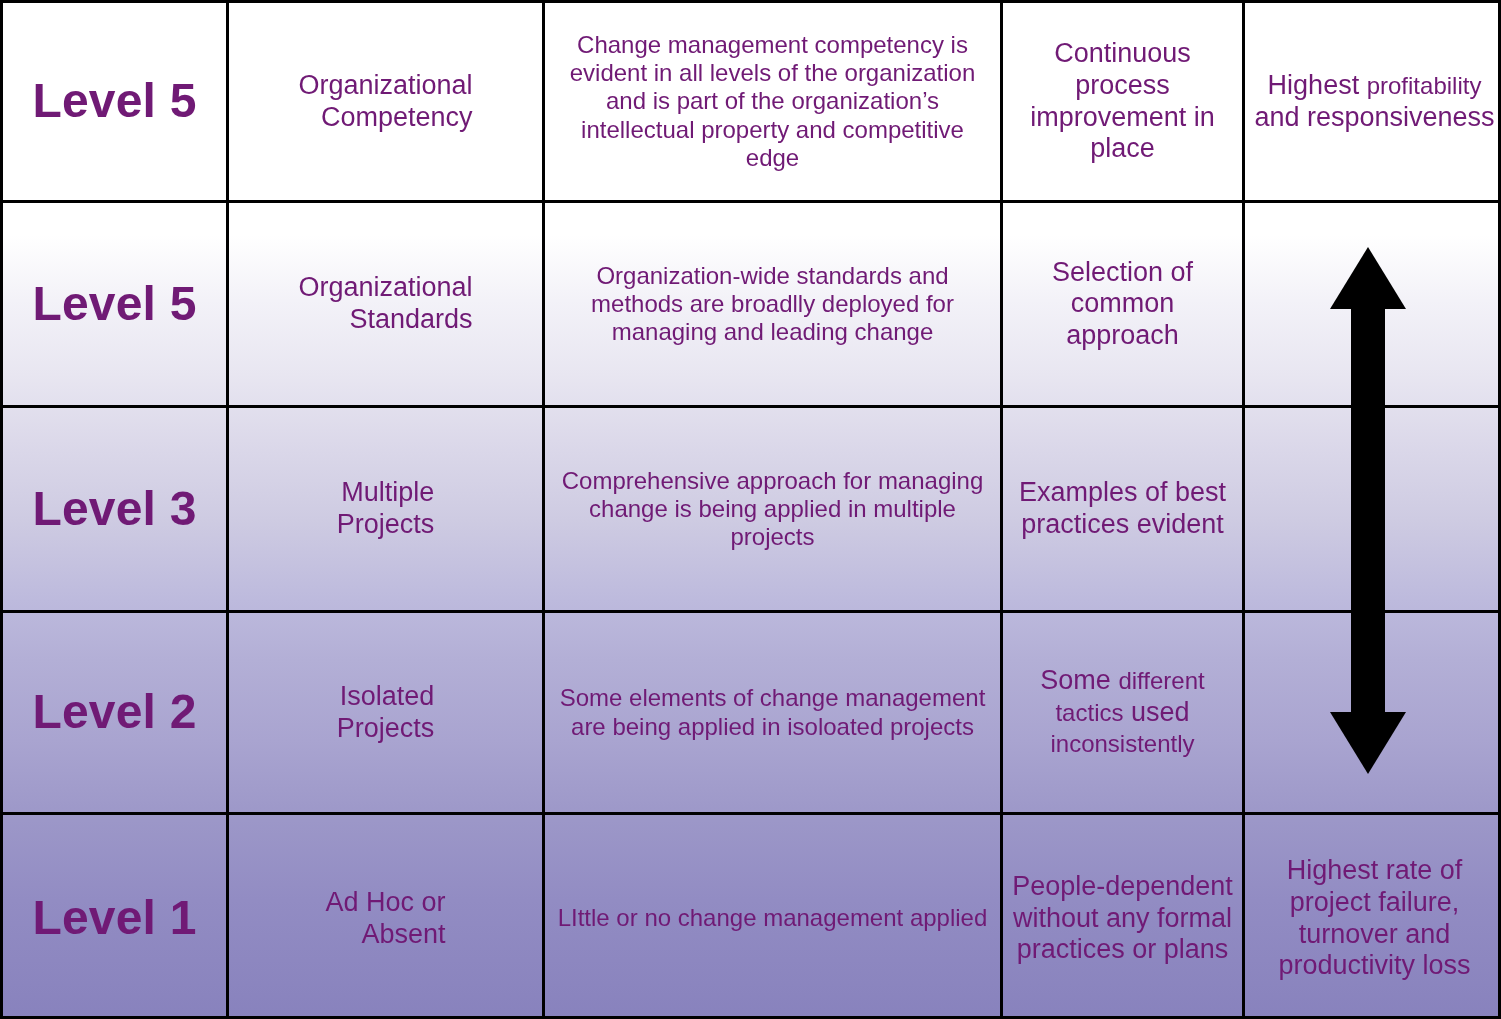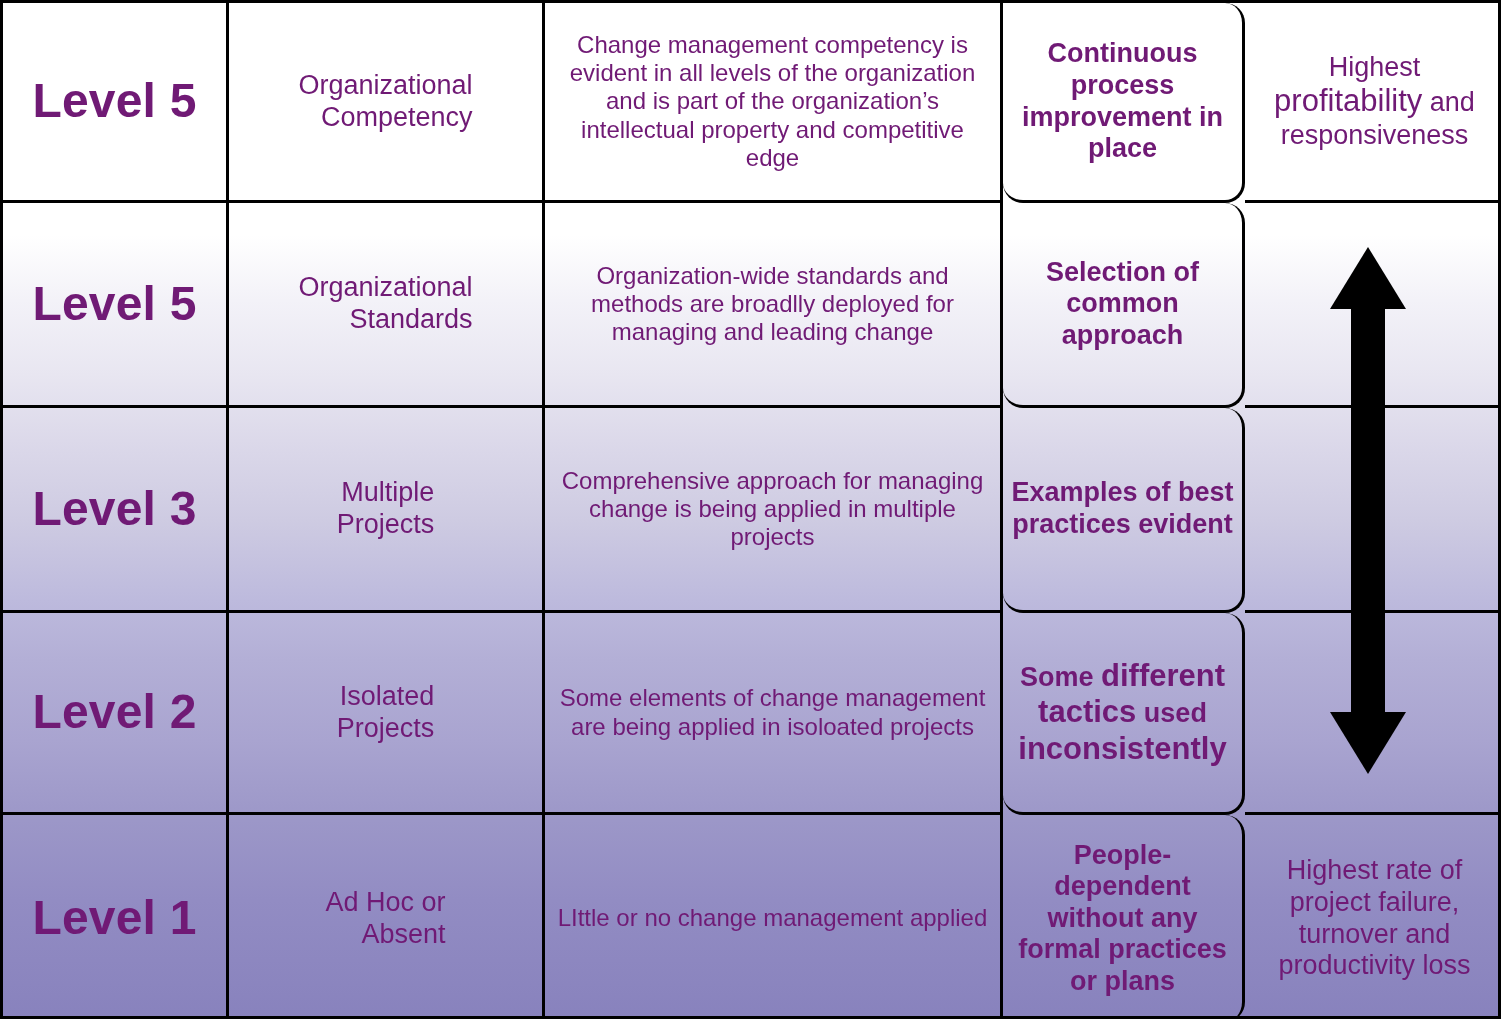--- a/index.html
+++ b/index.html
@@ -81,28 +81,27 @@
     font-size: 27px;
     font-weight: normal;
     text-align: right;
   }
   .c-desc {
     font-size: 24px;
     font-weight: normal;
   }
   .c-trait {
     font-size: 27px;
-    font-weight: bold;
-    border-radius: 20px;
+    font-weight: normal;
   }
   .c-outcome {
     font-size: 27px;
     font-weight: normal;
   }
-  .em-word { font-size: 31px; }
+  .em-word { font-size: 24px; }
 
   
   .cell.empty { }
 
   
   .arrow-layer {
     position: absolute;
     left: 1306px;
     top: 243px;
     width: 124px;

